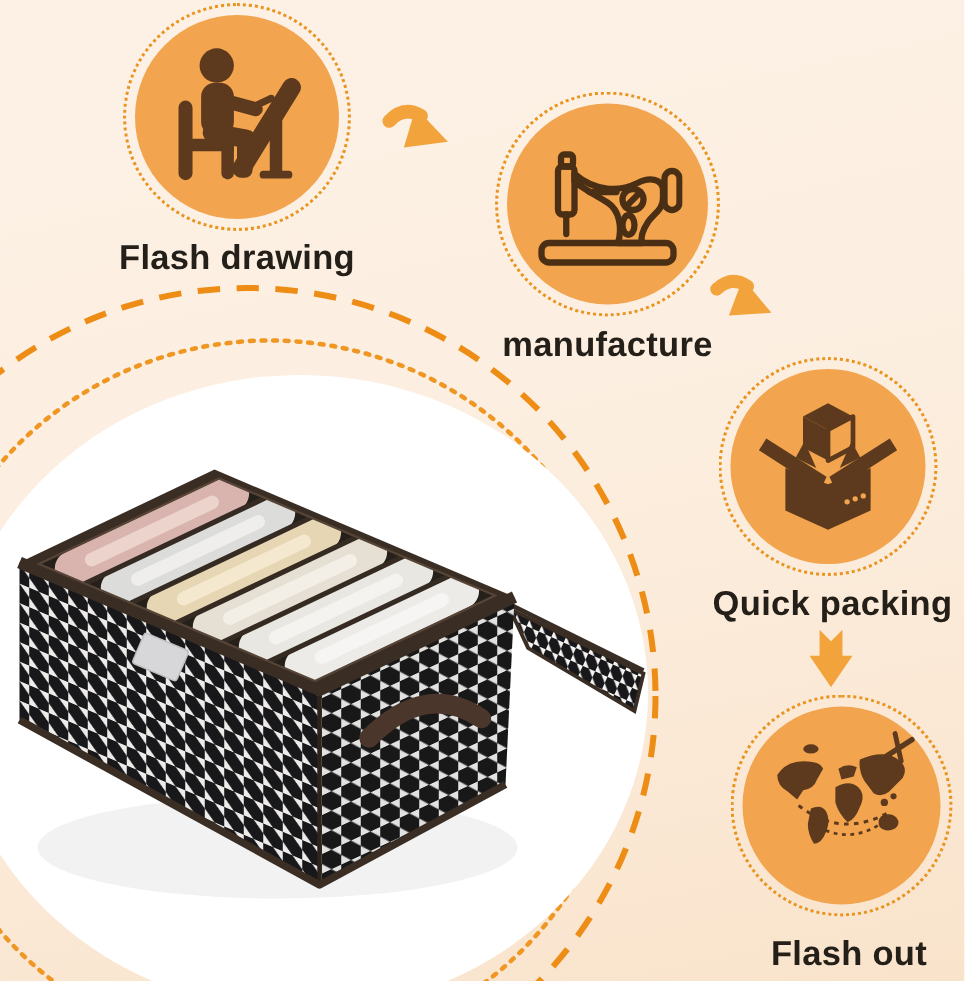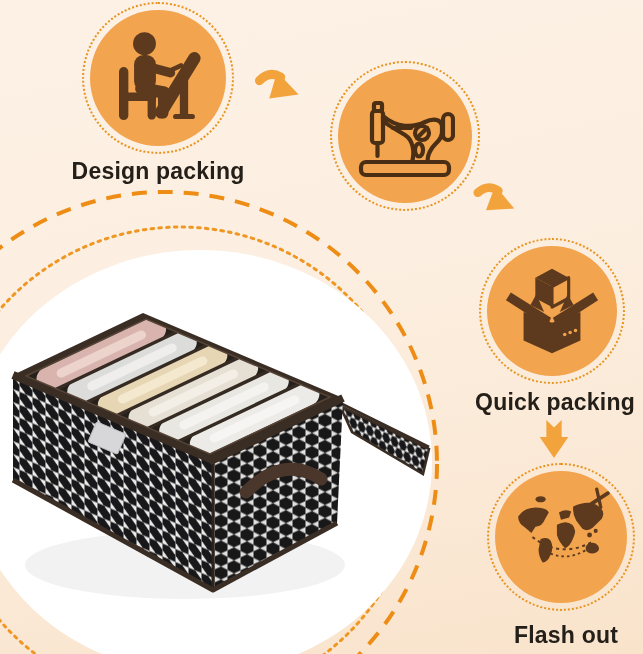--- a/index.html
+++ b/index.html
@@ -102,21 +102,21 @@
       <line x1="34" y1="60" x2="56" y2="64" stroke="#5d3a1d" stroke-width="12" stroke-linecap="round"></line>
       <line x1="55" y1="64" x2="55" y2="84" stroke="#5d3a1d" stroke-width="10" stroke-linecap="round"></line>
       <line x1="17" y1="44" x2="17" y2="86" stroke="#5d3a1d" stroke-width="9" stroke-linecap="round"></line>
       <line x1="15" y1="68" x2="48" y2="68" stroke="#5d3a1d" stroke-width="8"></line>
       <line x1="44" y1="70" x2="44" y2="86" stroke="#5d3a1d" stroke-width="8" stroke-linecap="round"></line>
       <line x1="53" y1="83" x2="85" y2="31" stroke="#5d3a1d" stroke-width="12" stroke-linecap="round"></line>
       <line x1="75" y1="47" x2="75" y2="86" stroke="#5d3a1d" stroke-width="8"></line>
       <line x1="67" y1="87" x2="83" y2="87" stroke="#5d3a1d" stroke-width="5" stroke-linecap="round"></line>
     </svg>
   </div>
-  <div class="step-label" style="left:18px;top:158px;width:280px;">Design packing</div>
+  <div class="step-label" style="left:18px;top:158px;width:280px;">Flash drawing</div>
 
   <svg class="arrow" style="left:254px;top:66px;transform:rotate(4deg);" width="48" height="44" viewBox="0 0 48 44">
     <path d="M5,16 Q14,5 26,11" fill="none" stroke="#f3a33c" stroke-width="9" stroke-linecap="round"></path>
     <polygon points="22,6 45,27 16,33" fill="#f3a33c"></polygon>
   </svg>
 
   <div class="ring" style="left:330px;top:61px;width:150px;height:150px;"></div>
   <div class="disc" style="left:338px;top:69px;width:134px;height:134px;">
     <svg width="100" height="100" viewBox="0 0 100 100" fill="none" stroke="#4b2f14" stroke-width="4.2" stroke-linecap="round" stroke-linejoin="round">
       <rect x="6" y="76" width="88" height="13" rx="5"></rect>
@@ -124,20 +124,21 @@
       <rect x="17" y="25" width="11" height="32" rx="3"></rect>
       <rect x="19" y="17" width="8" height="8" rx="2"></rect>
       <line x1="22.5" y1="57" x2="22.5" y2="70"></line>
       <path d="M28,30 C42,42 58,42 70,36 C78,32 86,33 87,40 L87,46 C87,54 81,56 77,62 C73,68 72,72 73,76 L57,76 C60,66 58,54 50,49 C42,44 34,40 28,35 Z"></path>
       <line x1="38" y1="42" x2="56" y2="42"></line>
       <circle cx="67" cy="47" r="7"></circle>
       <line x1="62" y1="52" x2="72" y2="42"></line>
       <ellipse cx="64" cy="64" rx="4" ry="6.5"></ellipse>
     </svg>
   </div>
+  <div class="step-label" style="left:305px;top:216px;width:200px;">manufacture</div>
 
   <svg class="arrow" style="left:472px;top:179px;transform:rotate(8deg);" width="46" height="44" viewBox="0 0 48 44">
     <path d="M5,16 Q14,5 26,11" fill="none" stroke="#f3a33c" stroke-width="9" stroke-linecap="round"></path>
     <polygon points="22,6 45,27 16,33" fill="#f3a33c"></polygon>
   </svg>
 
   <div class="ring" style="left:479px;top:238px;width:146px;height:146px;"></div>
   <div class="disc" style="left:487px;top:246px;width:130px;height:130px;">
     <svg width="98" height="98" viewBox="0 0 100 100" fill="#5d3a1d">
       <polygon points="50,7 67,16 50,25 33,16"></polygon>

